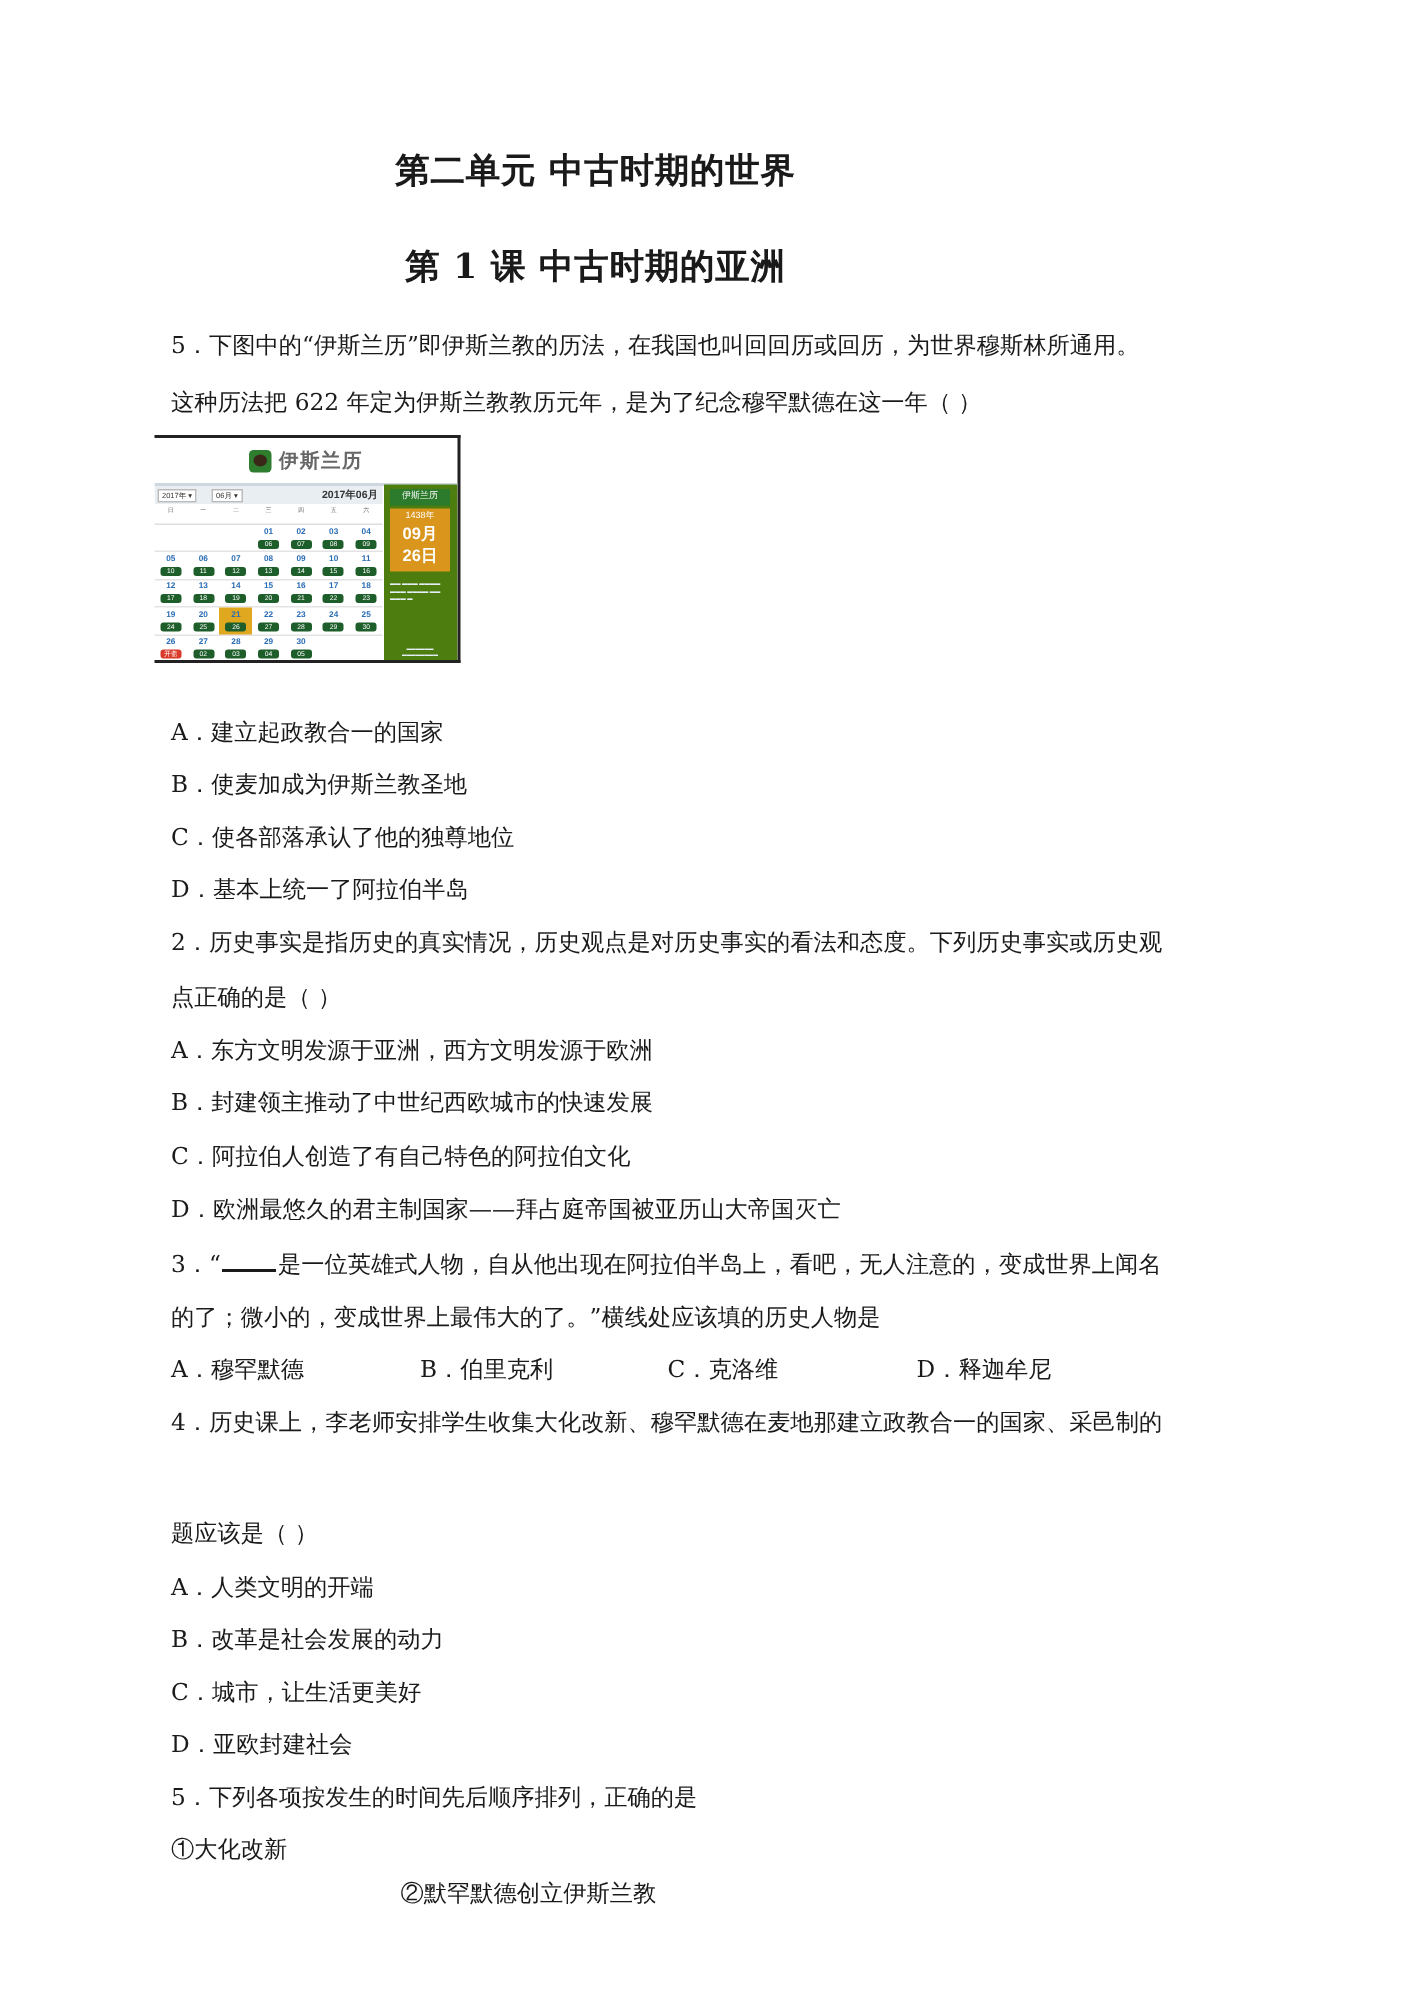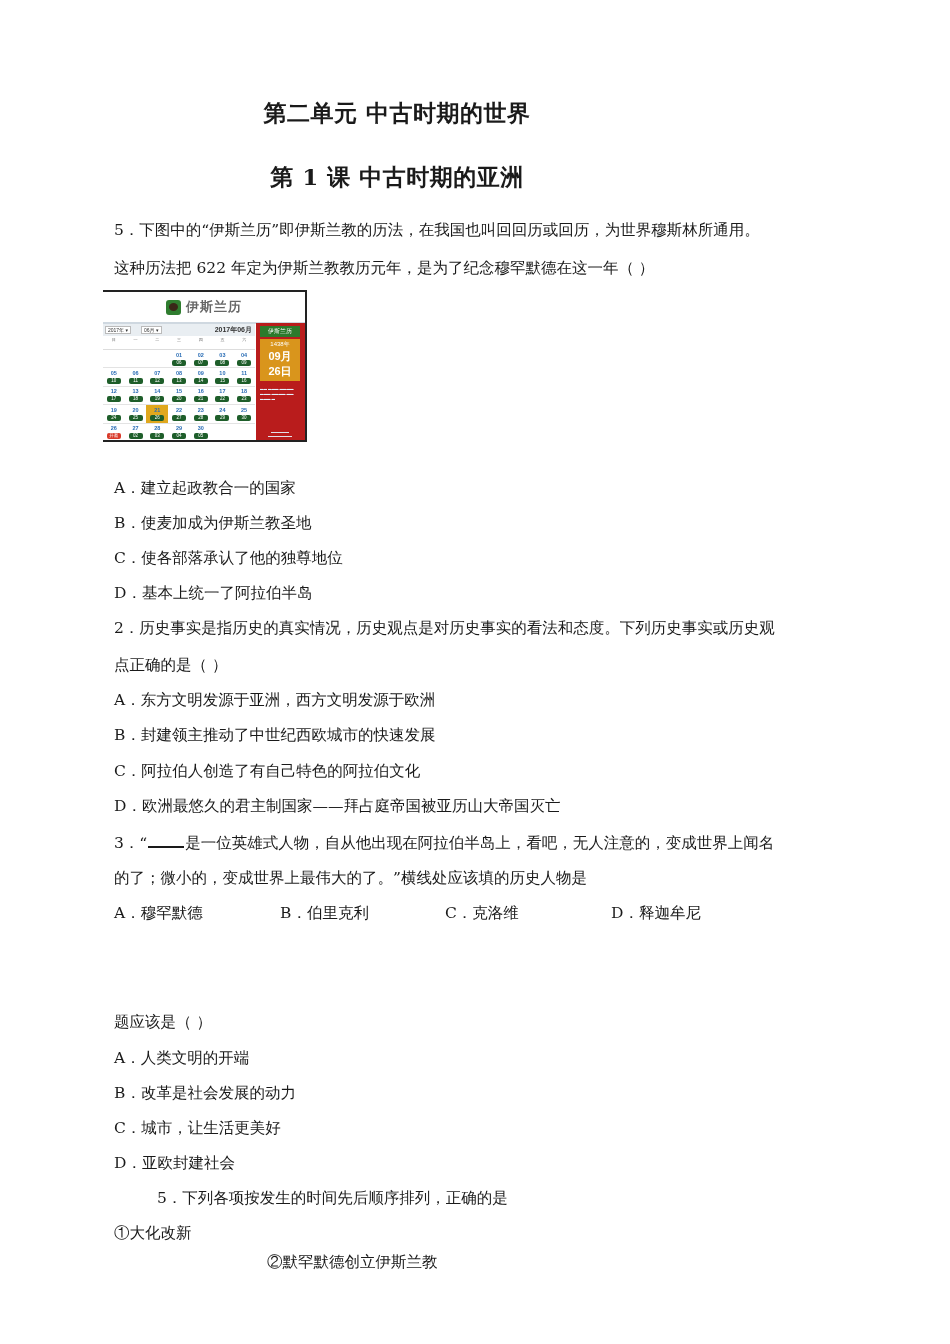--- a/index.html
+++ b/index.html
@@ -65,21 +65,21 @@
     }
     .cal-cell .d { font-size: 5.5px; color: #2a6db5; font-weight: bold; line-height: 7px; }
     .cal-cell .h {
       font-size: 4.5px; color: #fff; background: #1e5e2a; border-radius: 2px;
       width: 14px; height: 6px; line-height: 6px; text-align: center; margin-top: 1px;
     }
     .cal-cell.today { background: #e0a81e; }
     .cal-cell .h.red { background: #d93a2a; }
     .cal-side {
       position: absolute; left: 153px; top: 31px; width: 49px; height: 119px;
-      background: #b91c1c;
+      background: #4d7c0f;
     }
     .side-label {
       position: absolute; left: 4px; top: 3px; width: 40px; height: 11px;
       background: #2c7a2c; color: #fff; font-size: 6px; line-height: 11px; text-align: center;
     }
     .side-date {
       position: absolute; left: 4px; top: 16px; width: 40px; height: 42px;
       background: #d9951c; color: #fff; text-align: center;
     }
     .side-date .y { font-size: 6px; line-height: 10px; }
@@ -274,25 +274,26 @@
     <span>3．“</span><span class="blank"></span><span>是一位英雄式人物，自从他出现在阿拉伯半岛上，看吧，无人注意的，变成世界上闻名</span>
   </div>
   <div class="line" style="top:868px;text-align:right;">的了；微小的，变成世界上最伟大的了。”横线处应该填的历史人物是</div>
   <div class="opt-row" style="top:903px; width:720px; height:20px;">
     <span style="left:0px;">A．穆罕默德</span>
     <span style="left:166px;text-align:center;">B．伯里克利</span>
     <span style="left:331px;">C．克洛维</span>
     <span style="left:497px;">D．释迦牟尼</span>
   </div>
 
+  <div class="line" style="top:938px;">4．历史课上，李老师安排学生收集大化改新、穆罕默德在麦地那建立政教合一的国家、采邑制的</div>
   <div class="line" style="top:1012px;">题应该是（  ）</div>
   <div class="line" style="top:1048px;">A．人类文明的开端</div>
   <div class="line" style="top:1083px;">B．改革是社会发展的动力</div>
   <div class="line" style="top:1118px;">C．城市，让生活更美好</div>
   <div class="line" style="top:1153px;">D．亚欧封建社会</div>
 
-  <div class="line" style="top:1188px;margin-left:43px;">5．下列各项按发生的时间先后顺序排列，正确的是</div>
+  <div class="line" style="top:1188px;">5．下列各项按发生的时间先后顺序排列，正确的是</div>
   <div class="opt-row" style="top:1223px; width:720px; height:20px;">
     <span style="left:0px;">①大化改新</span>
     <span style="left:153px;margin-top:29px;">②默罕默德创立伊斯兰教</span>
   </div>
 
 </div>
 
 </body></html>

